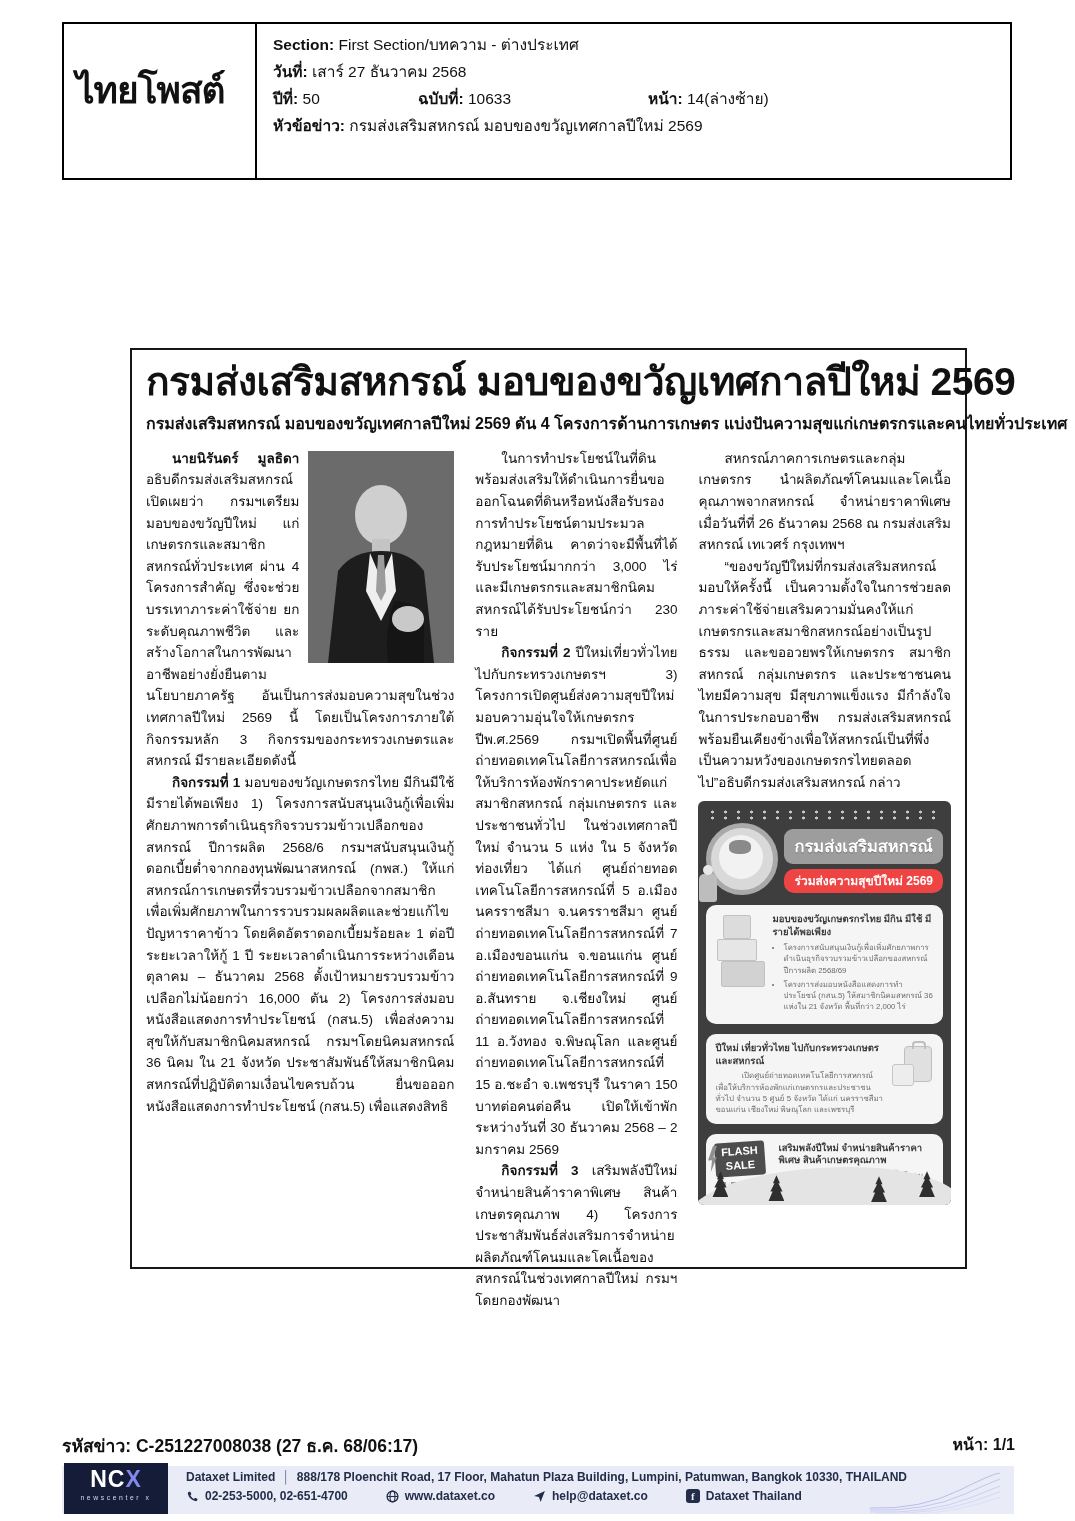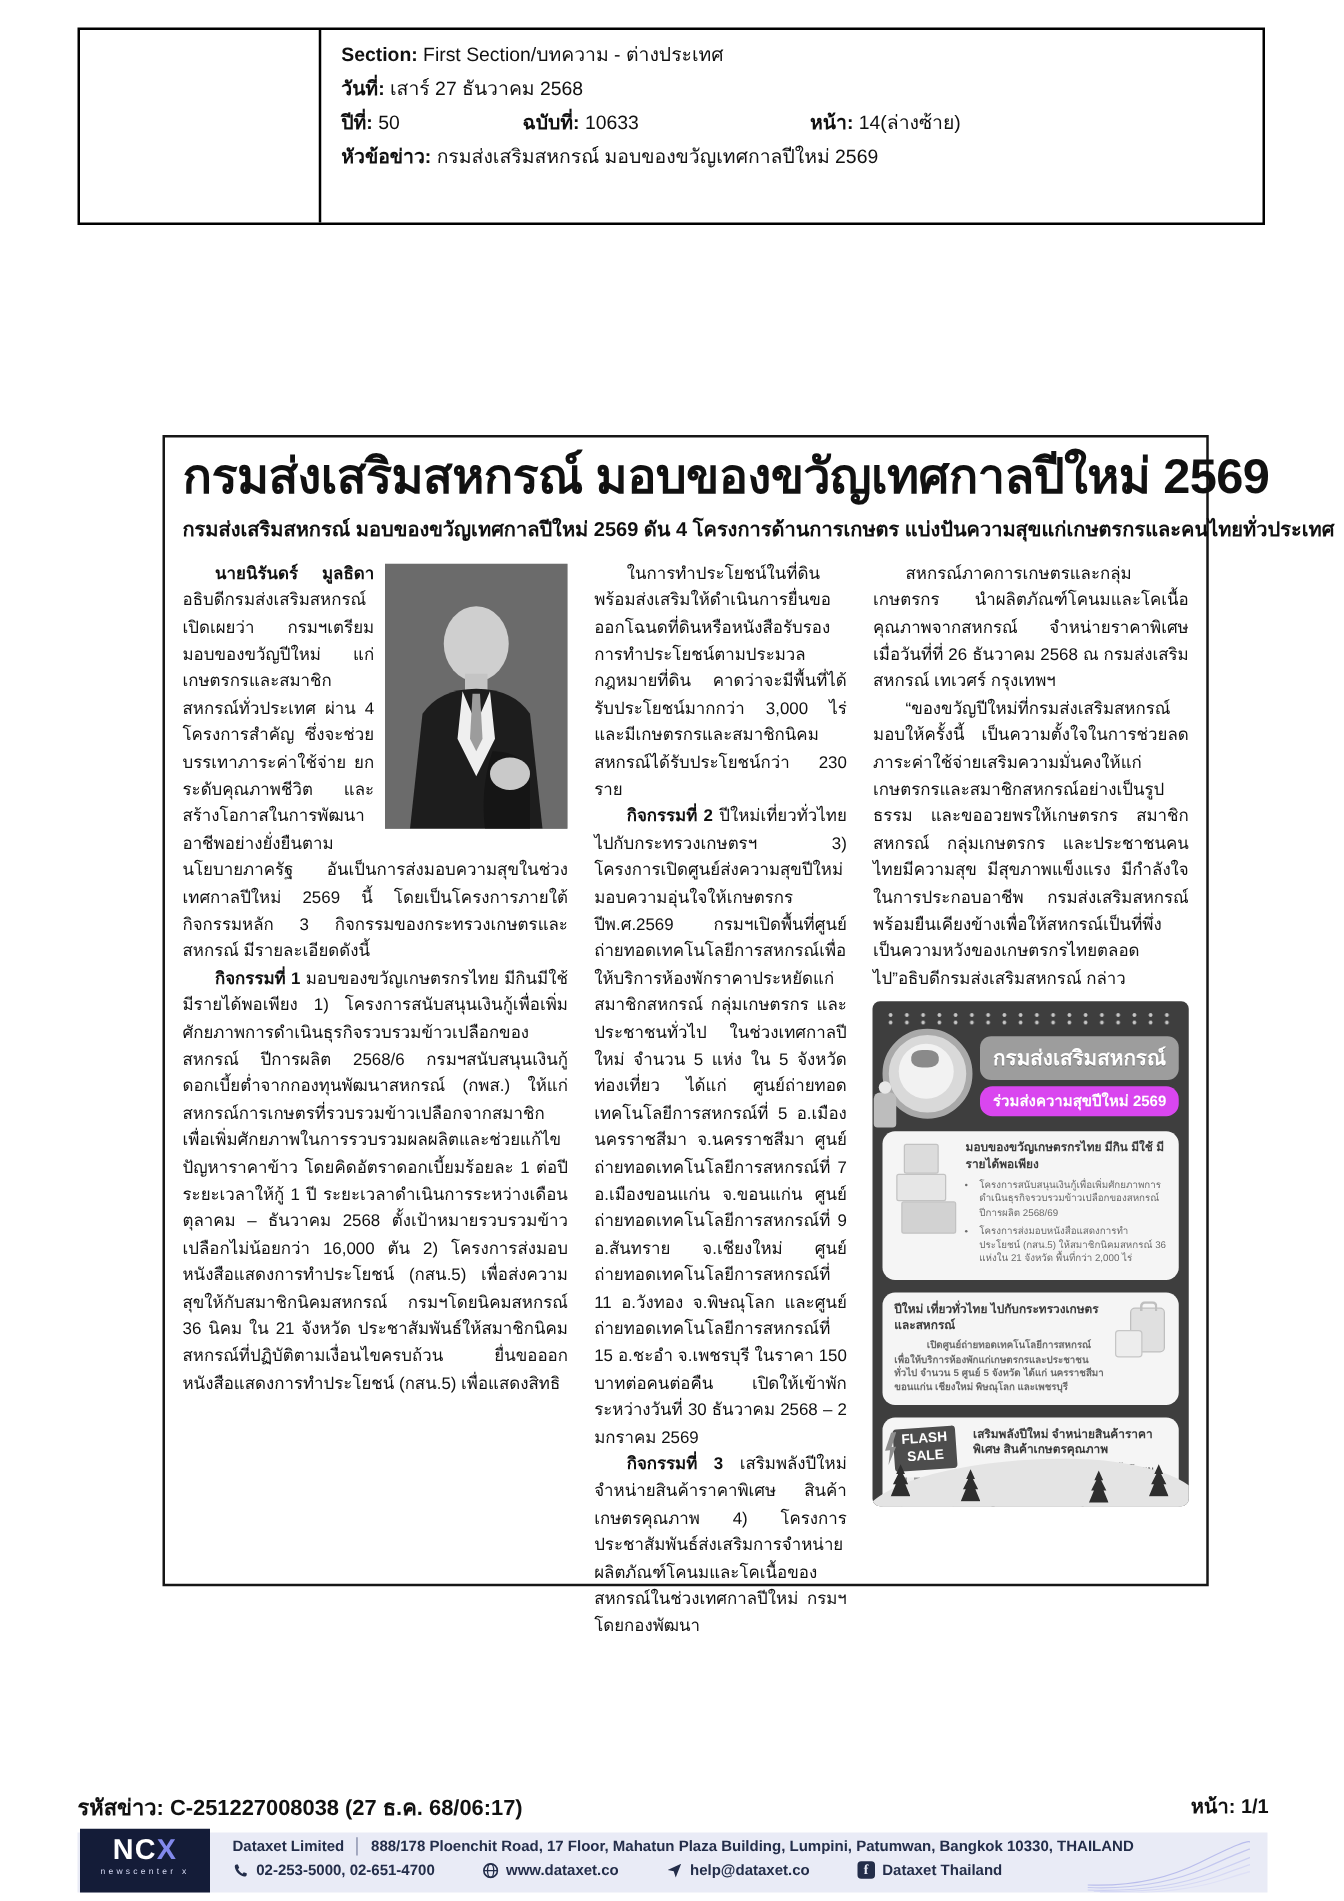--- a/index.html
+++ b/index.html
@@ -37,26 +37,26 @@
   .p-head{display:flex;align-items:flex-start;margin-top:2px;}
   .wreath{width:72px;height:72px;border-radius:50%;background:#d9d9d9;border:5px solid #a9a9a9;
           position:relative;flex:none;box-sizing:border-box;}
   .wreath-inner{position:absolute;left:8px;top:7px;width:44px;height:44px;border-radius:50%;background:#f2f2f2;}
   .wreath-emblem{position:absolute;left:18px;top:12px;width:22px;height:14px;border-radius:40%;background:#8a8a8a;}
   .santa{position:absolute;left:-12px;bottom:-12px;width:18px;height:28px;background:#bdbdbd;border-radius:5px 5px 3px 3px;}
   .santa:before{content:"";position:absolute;left:4px;top:-9px;width:10px;height:10px;border-radius:50%;background:#e8e8e8;}
   .p-title-box{margin-left:6px;margin-top:6px;}
   .p-title{background:#9d9d9d;border-radius:9px;padding:4px 10px 5px;font-weight:800;font-size:16.5px;
            color:#fff;display:inline-block;text-shadow:0 1px 0 #6c6c6c;white-space:nowrap;}
-  .p-sub{margin-top:5px;background:#d946ef;border-radius:10px;padding:2px 10px 3px;font-size:12px;
+  .p-sub{margin-top:5px;background:#ef4444;border-radius:10px;padding:2px 10px 3px;font-size:12px;
          font-weight:700;display:inline-block;white-space:nowrap;}
   .p-card{background:#f5f5f5;color:#3c3c3c;border-radius:10px;margin-top:10px;padding:8px 9px;
           position:relative;display:flex;gap:7px;}
   .p-card h4{margin:0 0 3px;font-size:9.5px;font-weight:800;color:#3a3a3a;line-height:1.35;}
-  .p-card .small{font-size:7.8px;line-height:1.45;color:#6a6a6a;margin:0;font-weight:bold;}
+  .p-card .small{font-size:7.8px;line-height:1.45;color:#6a6a6a;margin:0;}
   .p-card ul{margin:0;padding-left:11px;}
   .p-card li{font-size:7.8px;line-height:1.45;color:#6a6a6a;margin-bottom:3px;}
   .gift-stack{flex:none;width:50px;position:relative;}
   .gbox{position:absolute;background:#dcdcdc;border:1px solid #c2c2c2;border-radius:2px;}
   .g1{left:8px;top:2px;width:26px;height:22px;}
   .g2{left:2px;top:26px;width:38px;height:20px;background:#e6e6e6;}
   .g3{left:6px;top:48px;width:42px;height:24px;background:#d2d2d2;}
   .suitcase{flex:none;width:44px;position:relative;}
   .case1{position:absolute;right:2px;top:4px;width:26px;height:34px;border-radius:4px;background:#e0e0e0;border:1px solid #bfbfbf;}
   .case1:before{content:"";position:absolute;left:7px;top:-6px;width:10px;height:6px;border:2px solid #bfbfbf;border-bottom:none;border-radius:4px 4px 0 0;}
@@ -94,20 +94,21 @@
             font-family:"Liberation Serif","DejaVu Serif",serif;}
   .wave{position:absolute;right:75px;top:1468px;}
 </style>
 </head>
 <body>
 
 <div class="page">
 
   <div class="clip-header">
     <div class="ch-left">
+      <div class="logo-thai">ไทยโพสต์</div>
     </div>
     <div class="ch-right">
       <div class="ch-row">
         <span class="fld f0"><b>Section:</b>
           <span>First Section/บทความ - ต่างประเทศ</span></span>
       </div>
       <div class="ch-row">
         <span class="fld f0"><b>วันที่:</b>
           <span>เสาร์ 27 ธันวาคม 2568</span></span>
       </div>

